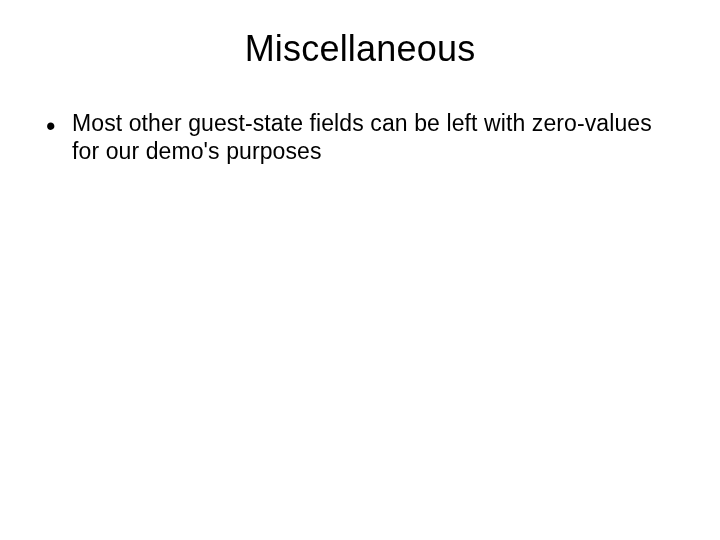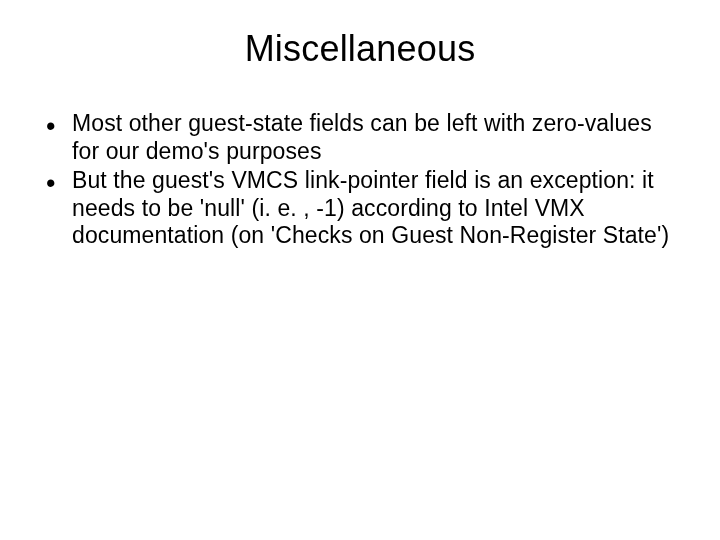--- a/index.html
+++ b/index.html
@@ -50,17 +50,14 @@
 </head>
 <body>
 
 <div class="slide">
   <h1 class="title">Miscellaneous</h1>
 
   <ul class="bullets">
     <li>
       <span>Most other guest-state fields can be left with zero-values for our demo's purposes</span>
     </li>
-    <li>
-      <span>But the guest's VMCS link-pointer field is an exception: it needs to be 'null' (i. e. , -1) according to Intel VMX documentation (on 'Checks on Guest Non-Register State')</span>
-    </li>
   </ul>
 </div>
 
 </body></html>

